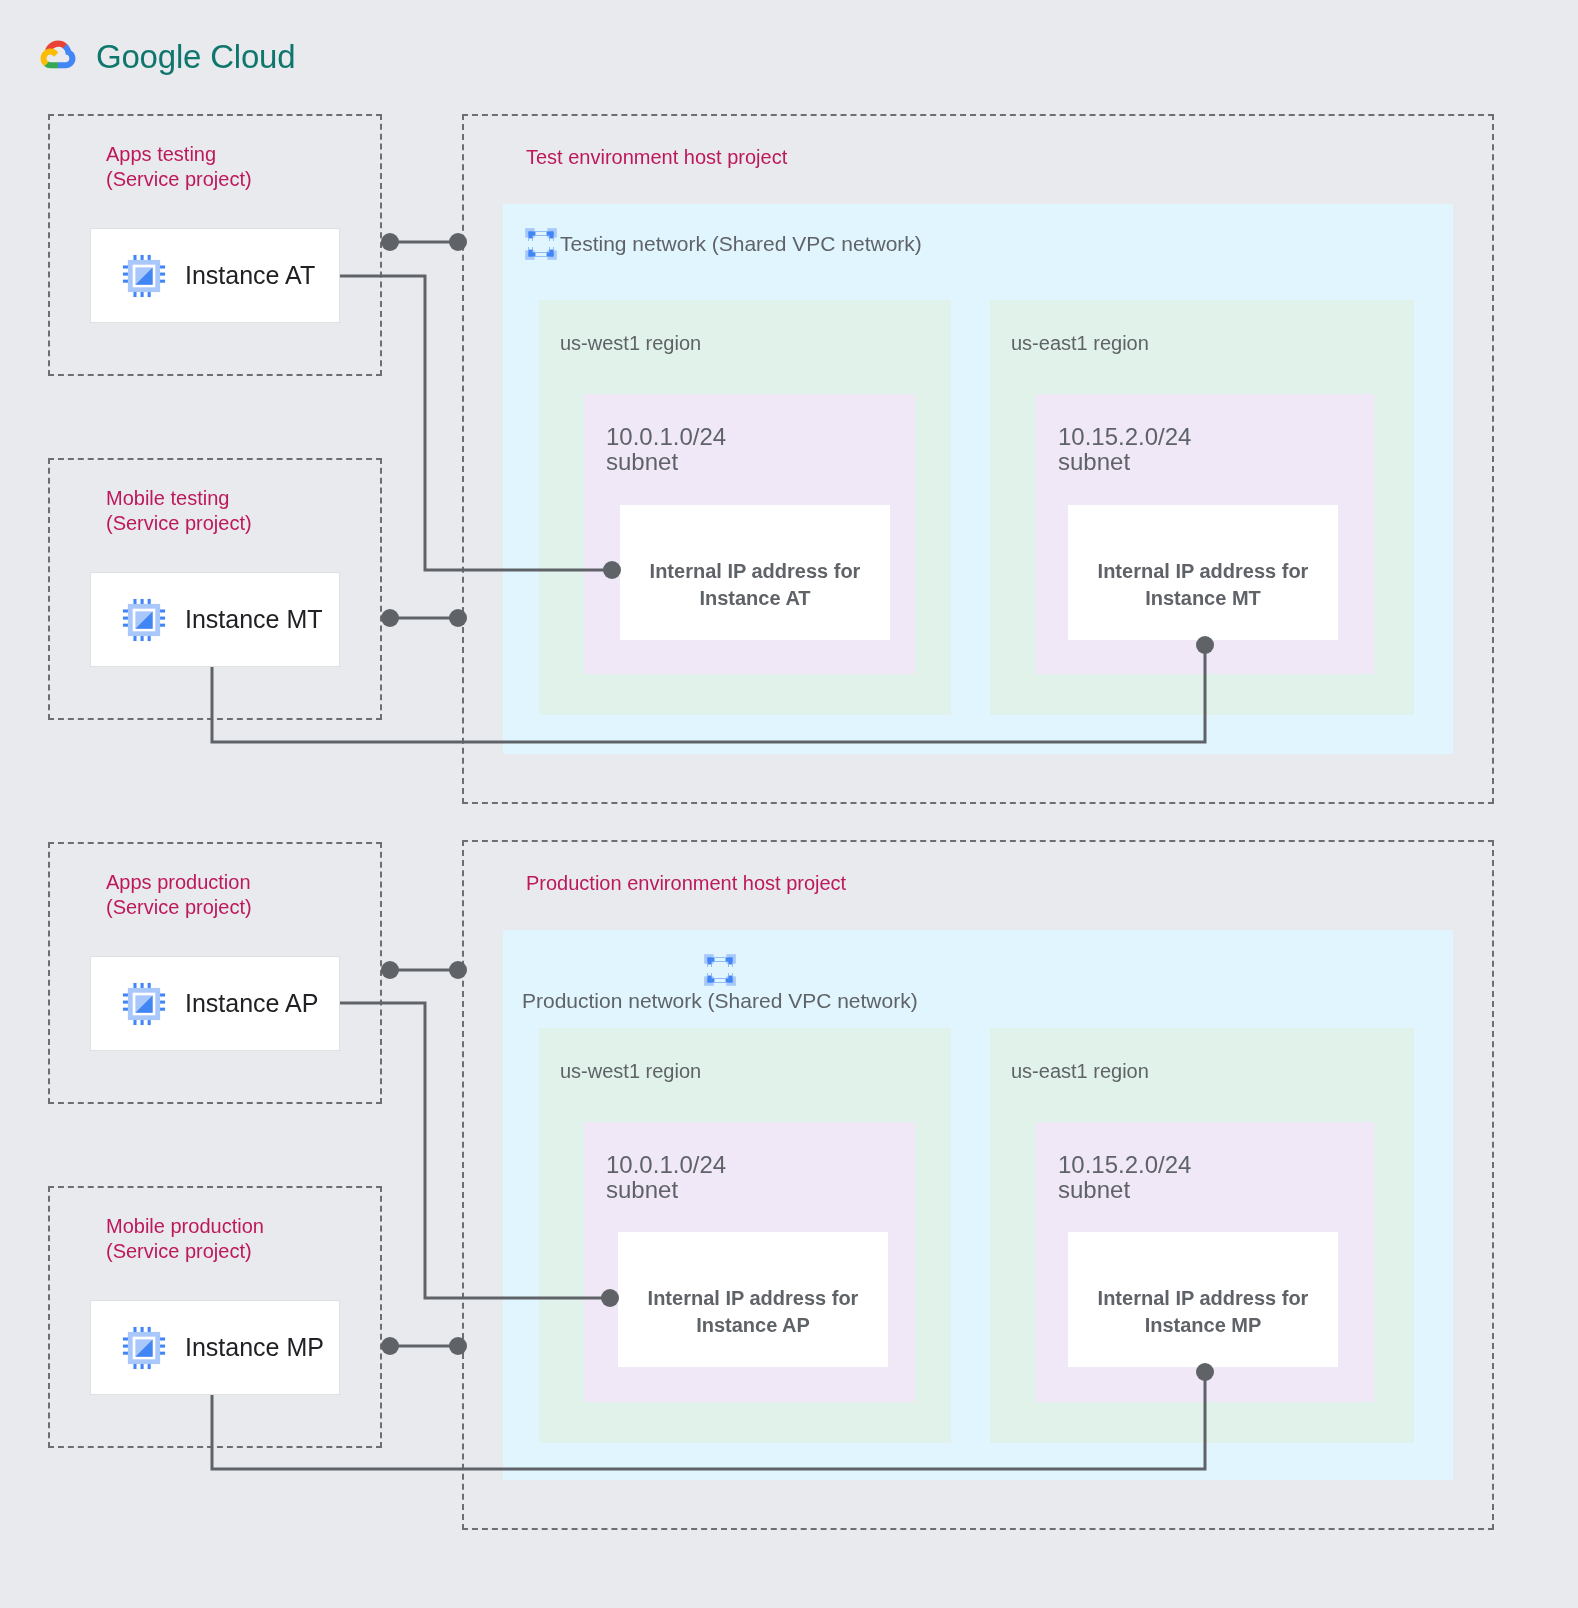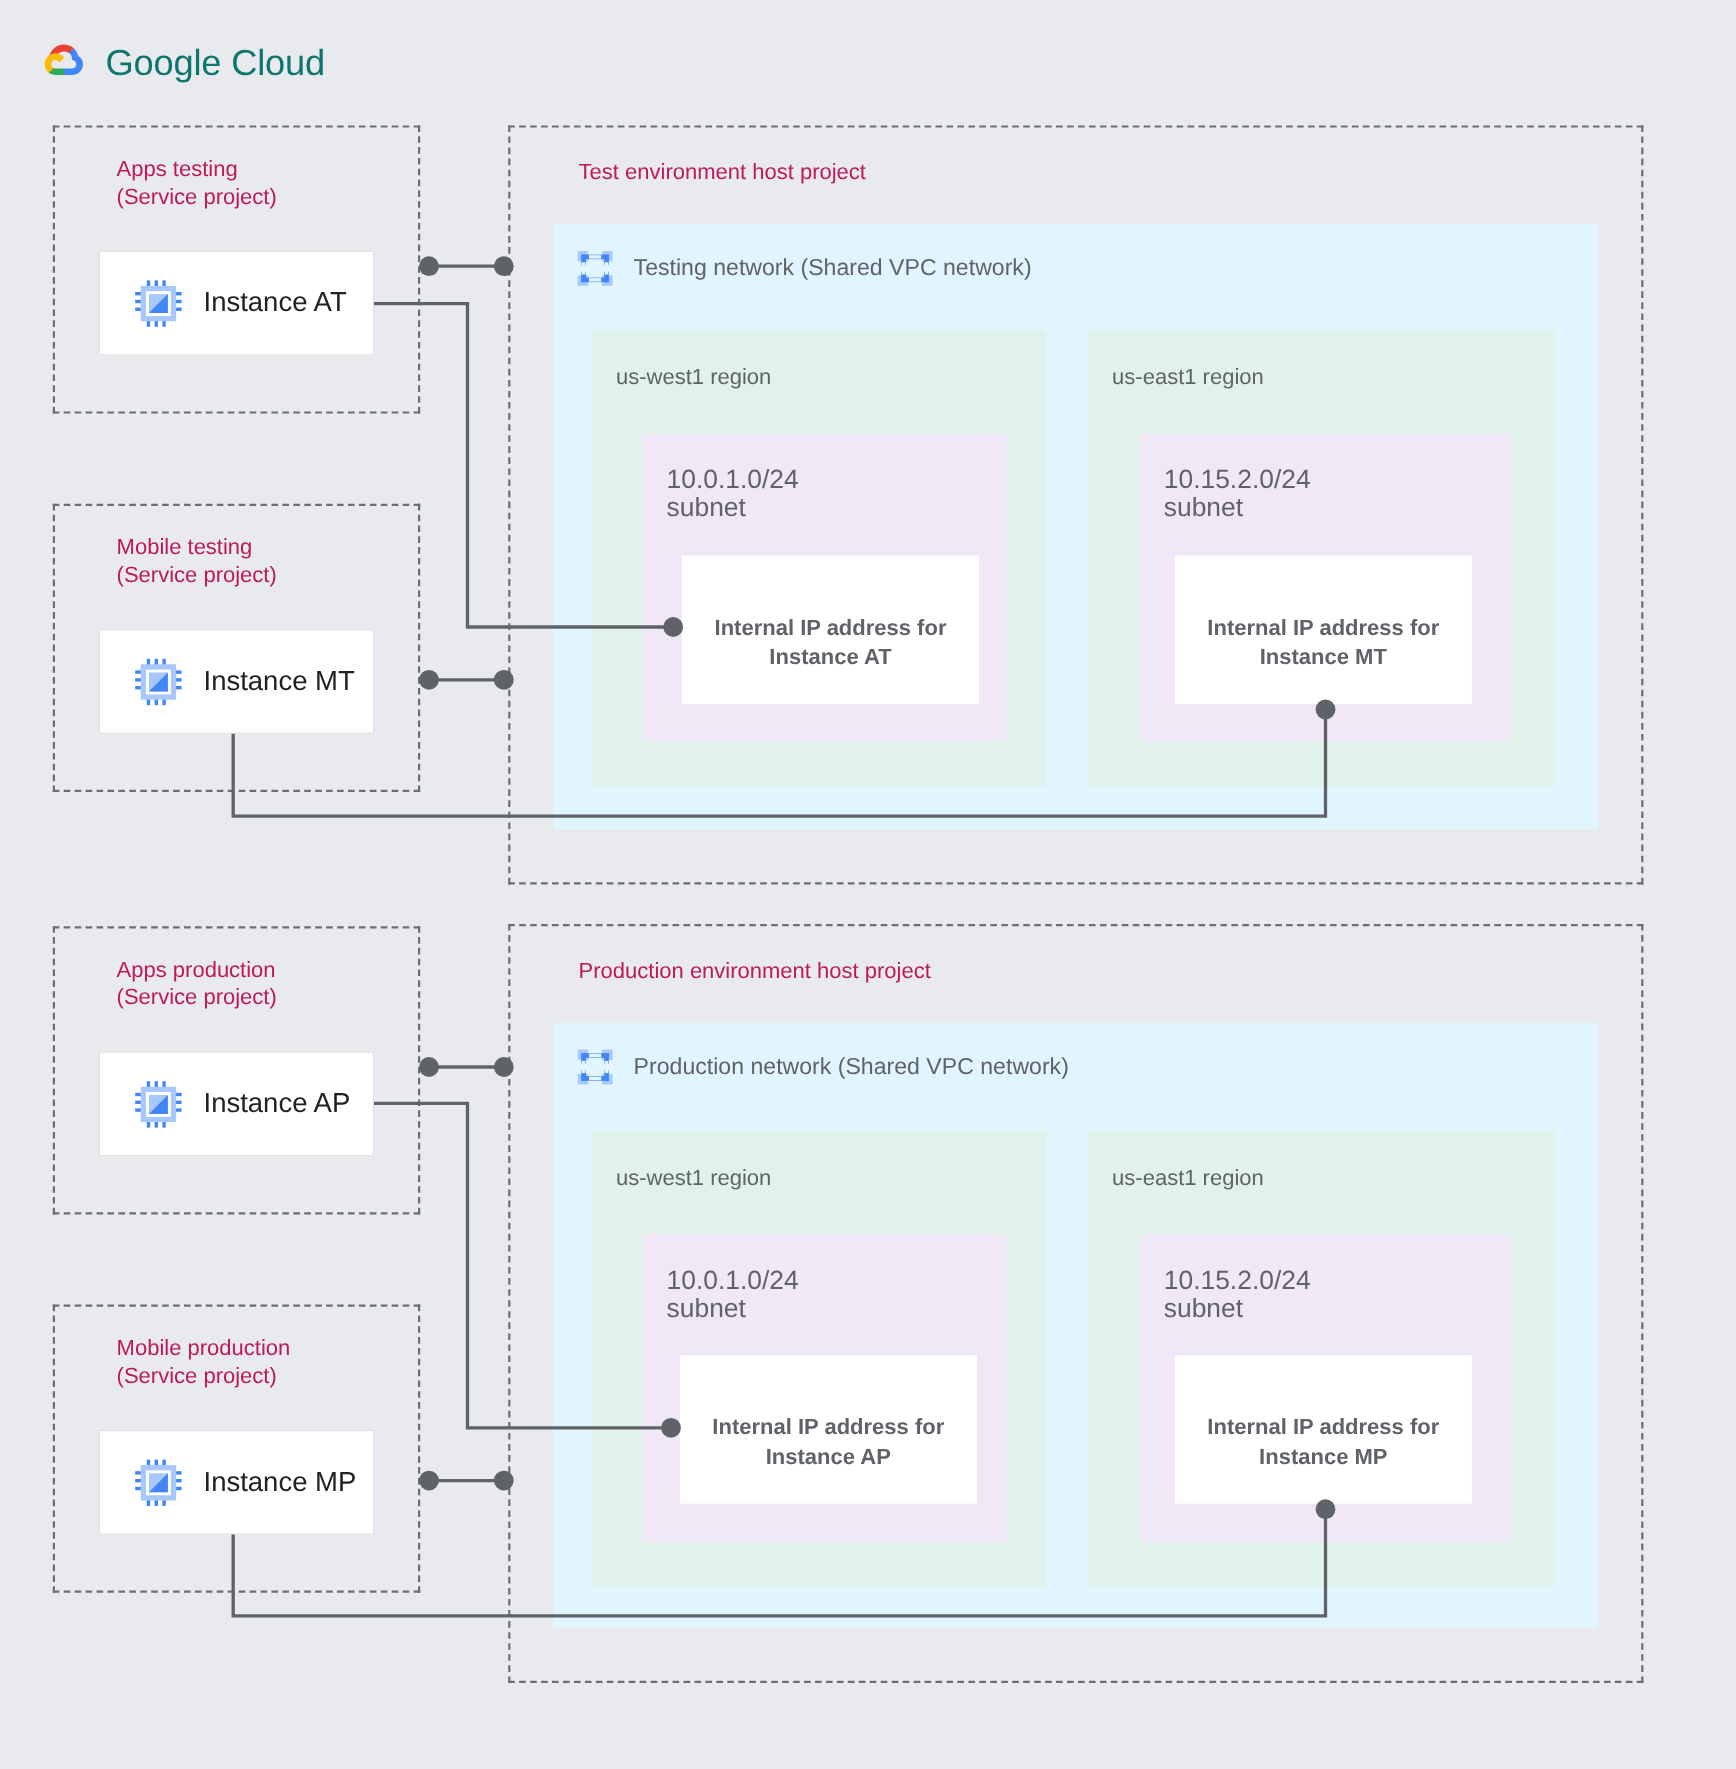--- a/index.html
+++ b/index.html
@@ -69,21 +69,20 @@
   
   .vpc-panel {
     position: absolute;
     background: #e1f5fe;
     box-sizing: border-box;
   }
   .vpc-header {
     position: absolute;
     display: flex;
     align-items: center;
-    gap: 16px;
   }
   .vpc-icon { width: 38px; height: 38px; display: block; flex: none; }
   .vpc-title {
     font-size: 21px;
     color: #5f6368;
     white-space: nowrap;
   }
   
   .region-box {
     position: absolute;
@@ -299,21 +298,21 @@
       <rect x="7.5" y="7.5" width="9" height="9" fill="#a8c7fa"></rect>
       <path d="M16.5 7.5 L16.5 16.5 L7.5 16.5 Z" fill="#4285f4"></path>
     </svg>
     <span class="instance-label">Instance MP</span>
   </div>
 
   <div class="dashed-box" style="left:462px; top:840px; width:1032px; height:690px;"></div>
   <div class="proj-label" style="left:486px; top:871px;">Production environment host project</div>
 
   <div class="vpc-panel" style="left:503px; top:930px; width:950px; height:550px;"></div>
-  <div class="vpc-header" style="left:522px; top:951px;">
+  <div class="vpc-header" style="left:522px; top:951px;flex-direction:column;">
     <svg class="vpc-icon" viewBox="0 0 24 24">
       <rect x="2" y="2" width="6" height="6" fill="#a8c7fa"></rect>
       <rect x="16" y="2" width="6" height="6" fill="#a8c7fa"></rect>
       <rect x="2" y="16" width="6" height="6" fill="#a8c7fa"></rect>
       <rect x="16" y="16" width="6" height="6" fill="#a8c7fa"></rect>
       <rect x="4.1" y="4.1" width="2.6" height="6" fill="#4285f4"></rect>
       <rect x="17.3" y="4.1" width="2.6" height="6" fill="#4285f4"></rect>
       <rect x="4.1" y="13.9" width="2.6" height="6" fill="#4285f4"></rect>
       <rect x="17.3" y="13.9" width="2.6" height="6" fill="#4285f4"></rect>
       <rect x="4.1" y="4.1" width="15.8" height="2.6" fill="#4285f4"></rect>

